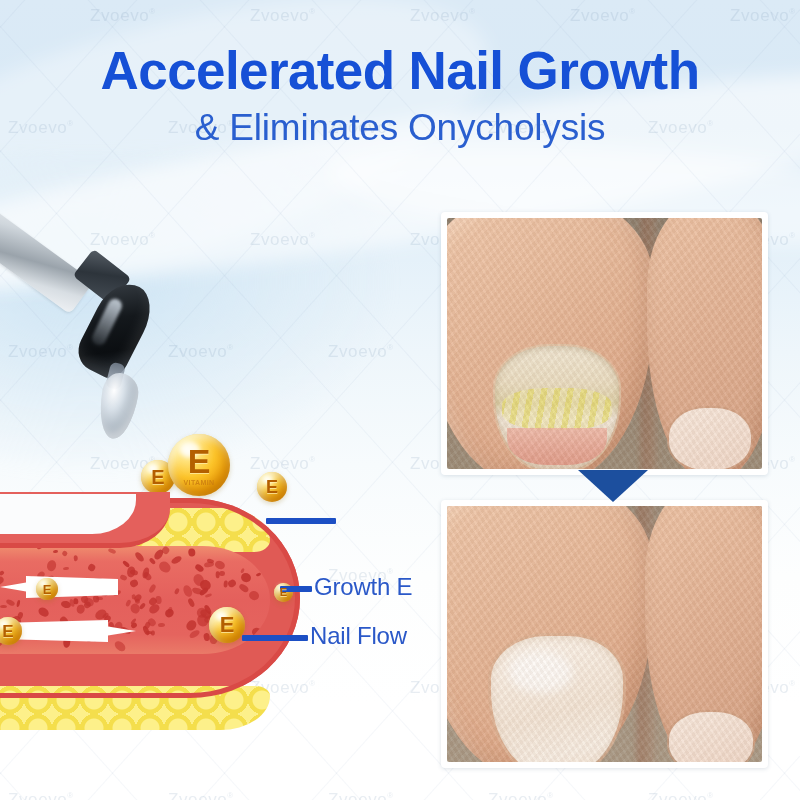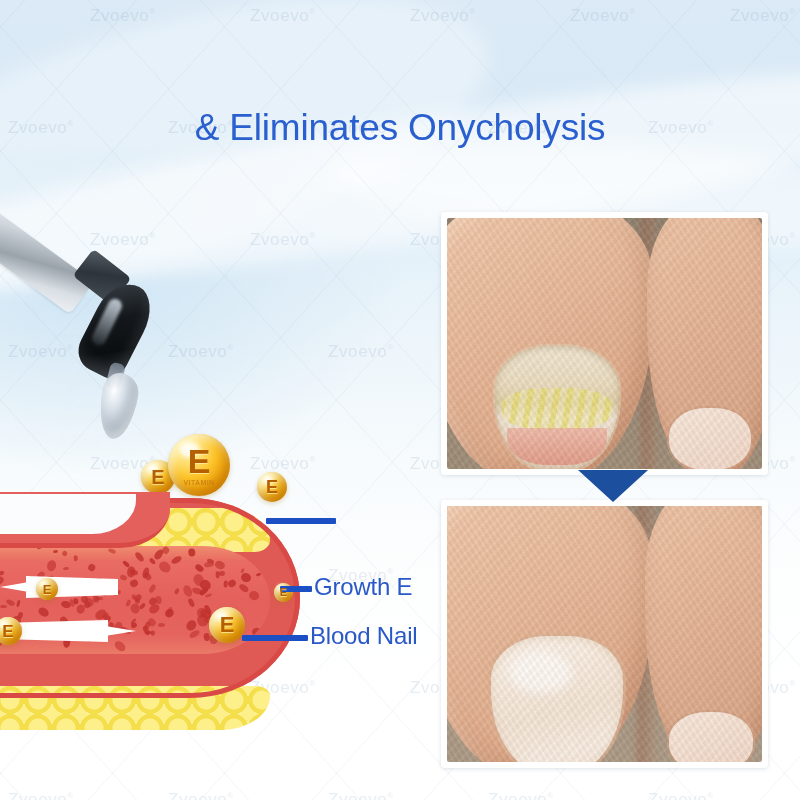--- a/index.html
+++ b/index.html
@@ -433,20 +433,21 @@
       <div class="wm-grid-line" style="width: 1px; height: 1300px; left: 896px; top: -250px; transform: rotate(42deg);"></div>
       <div class="wm-grid-line" style="width: 1px; height: 1300px; left: 896px; top: -250px; transform: rotate(-42deg);"></div>
       <div class="wm-grid-line" style="width: 1px; height: 1300px; left: 1008px; top: -250px; transform: rotate(42deg);"></div>
       <div class="wm-grid-line" style="width: 1px; height: 1300px; left: 1008px; top: -250px; transform: rotate(-42deg);"></div>
       <div class="wm-grid-line" style="width: 1px; height: 1300px; left: 1120px; top: -250px; transform: rotate(42deg);"></div>
       <div class="wm-grid-line" style="width: 1px; height: 1300px; left: 1120px; top: -250px; transform: rotate(-42deg);"></div>
       <div class="wm-grid-line" style="width: 1px; height: 1300px; left: 1232px; top: -250px; transform: rotate(42deg);"></div>
       <div class="wm-grid-line" style="width: 1px; height: 1300px; left: 1232px; top: -250px; transform: rotate(-42deg);"></div>
     </div>
 
+  <div class="headline">Accelerated Nail Growth</div>
   <div class="subhead">&amp; Eliminates Onycholysis</div>
 
   <div class="brush">
     <div class="brush-handle"></div>
     <div class="brush-collar"></div>
     <div class="brush-tip"></div>
     <div class="brush-tip-gloss"></div>
     <div class="droplet-neck"></div>
     <div class="droplet"></div>
   </div>
@@ -619,21 +620,21 @@
   <div class="cap" style="left:274px; top:583px; width:19px; height:19px;">
     <span class="cap-letter" style="font-size:11px;">E</span>
   </div>
 
   <div class="callout-line" style="left:266px; top:518px; width:70px;"></div>
 
   <div class="callout-line" style="left:280px; top:586px; width:32px;"></div>
   <div class="callout-label" style="left:314px; top:575px;">Growth E</div>
 
   <div class="callout-line" style="left:242px; top:635px; width:66px;"></div>
-  <div class="callout-label" style="left:310px; top:624px;">Blood Nail</div>
+  <div class="callout-label" style="left:310px; top:624px;">Nail Flow</div>
 
   <div class="photo-frame" style="left:441px; top:212px; width:327px; height:263px;">
     <div class="photo ph-before">
       <div class="toe-gap" style="left:194px; top:-10px; width:16px; height:270px;"></div>
       <div class="toe-big" style="left:-22px; top:-26px; width:228px; height:292px;"></div>
       <div class="toe-small" style="left:200px; top:-20px; width:132px; height:282px;"></div>
       <div class="nail-damaged" style="left:48px; top:128px; width:124px; height:124px;"></div>
       <div class="nail-small" style="left:222px; top:190px; width:82px; height:62px;"></div>
       <div class="skin-texture"></div>
     </div>

